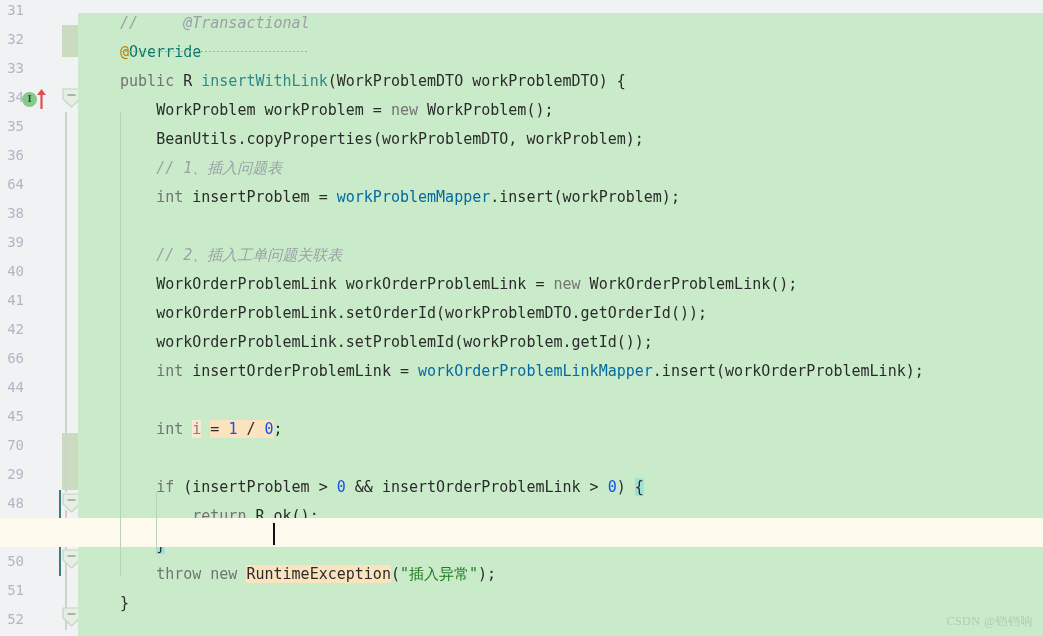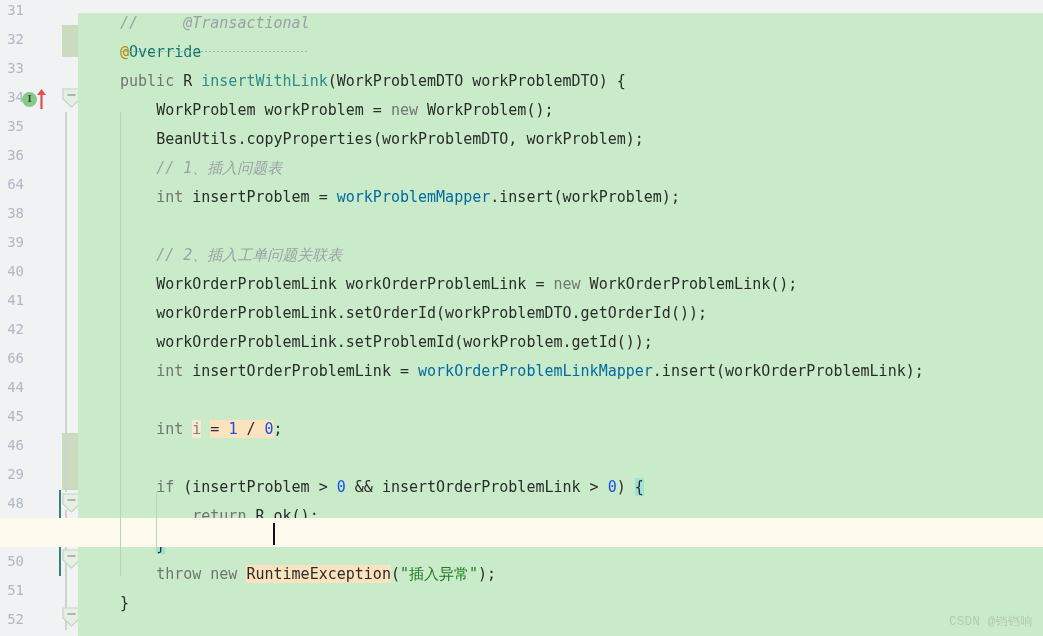--- a/index.html
+++ b/index.html
@@ -104,21 +104,21 @@
   }
 
   
   .caret{
     position:absolute;width:2px;height:22px;background:#111;
   }
 
   
   .watermark{
     position:absolute;right:10px;bottom:6px;
-    font-family:Liberation Mono, monospace;
+    font-family:Liberation Serif, serif;
     font-size:12px;color:#b3c9b2;
     letter-spacing:.5px;
   }
 </style>
 </head>
 <body>
 
 <div id="root">
 
   <div class="gutter">
@@ -131,21 +131,21 @@
         <div>36</div>
         <div>64</div>
         <div>38</div>
         <div>39</div>
         <div>40</div>
         <div>41</div>
         <div>42</div>
         <div>66</div>
         <div>44</div>
         <div>45</div>
-        <div>46</div>
+        <div>70</div>
         <div>29</div>
         <div>48</div>
         <div>49</div>
         <div>50</div>
         <div>51</div>
         <div>52</div>
       </div>
 
     <div class="gutter-marks">
       <div class="impl-icon">I</div>

